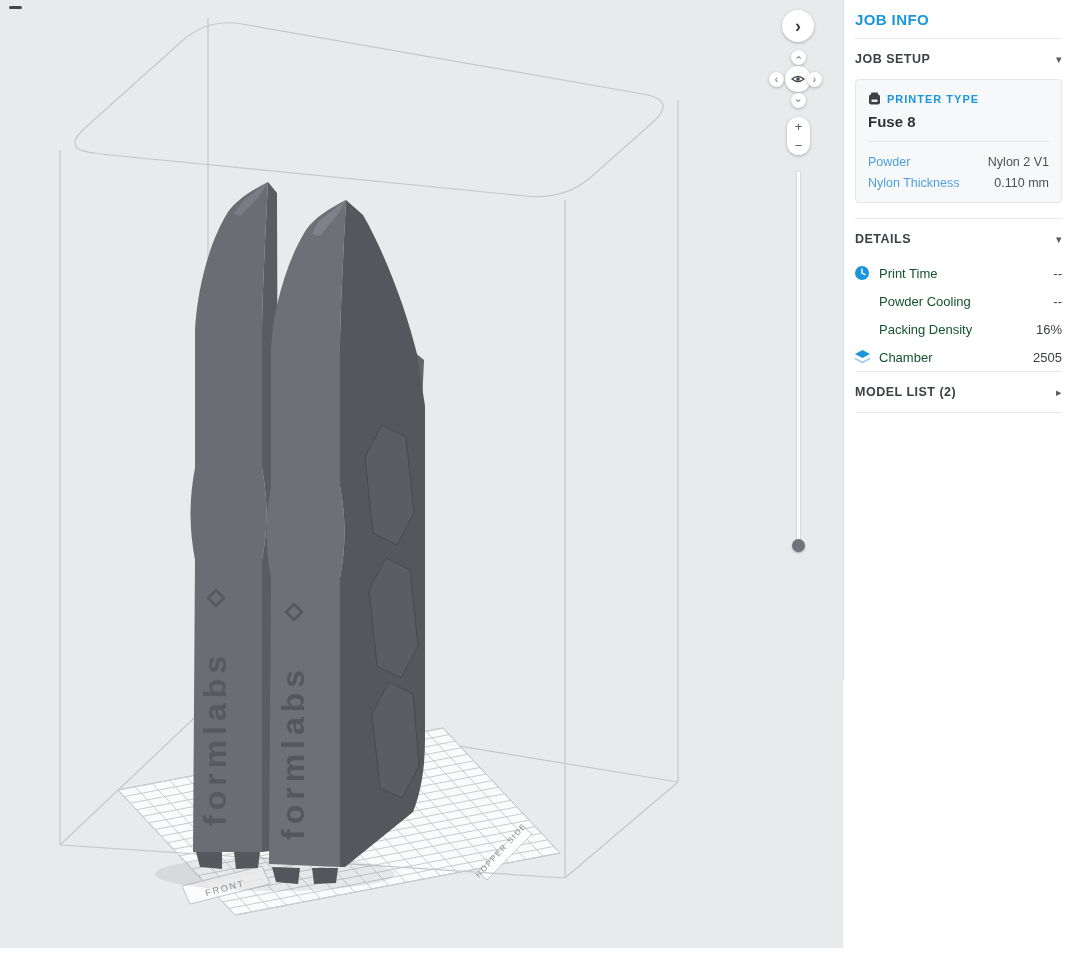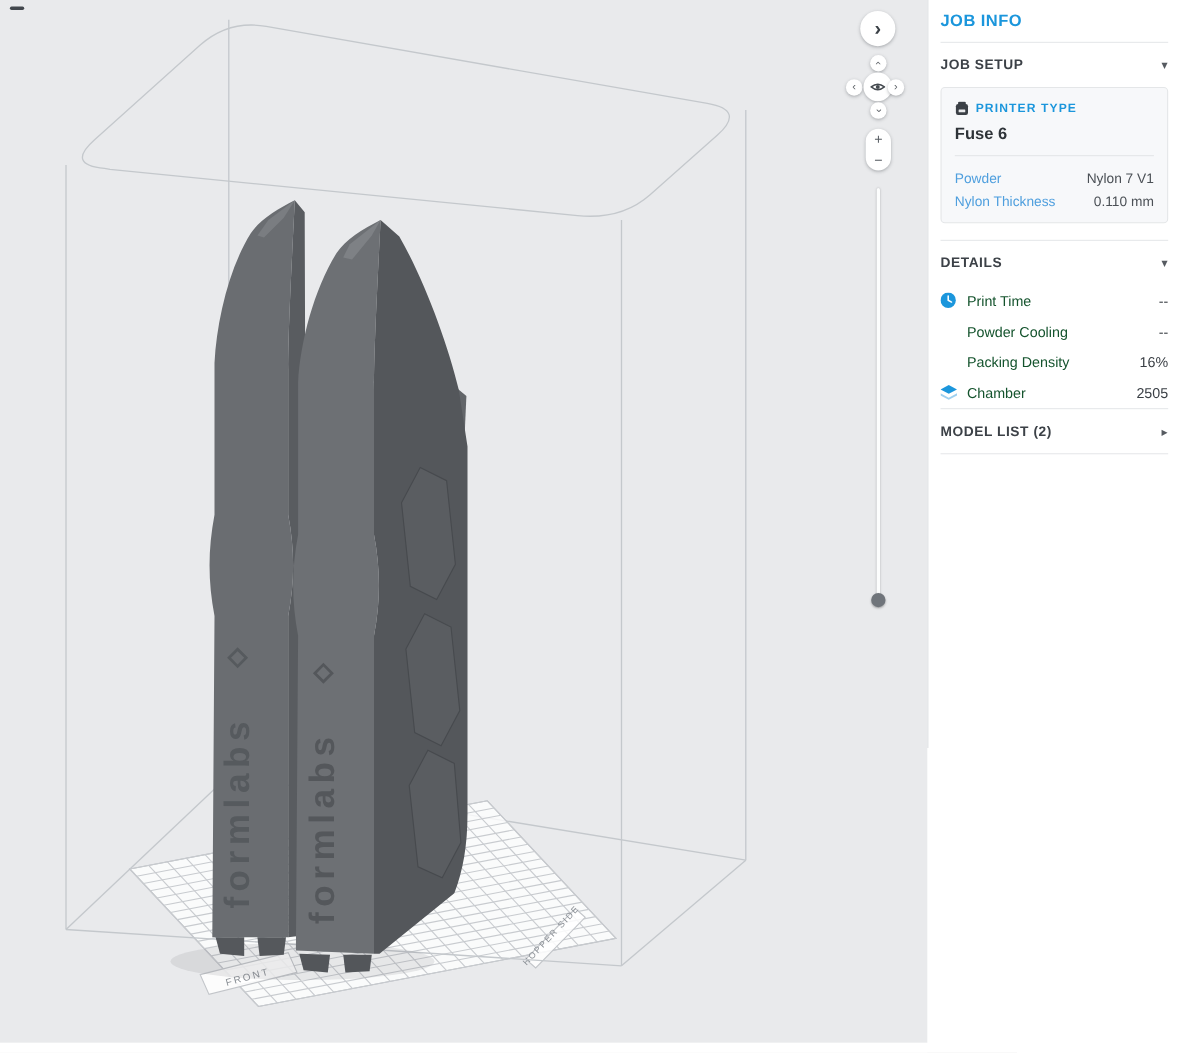--- a/index.html
+++ b/index.html
@@ -238,25 +238,25 @@
 
   <div class="card">
     <div class="ptype">
       <svg width="13" height="13">
         <rect x="3" y="0.5" width="7" height="4" rx="1" fill="#3b4046"></rect>
         <rect x="1" y="2.5" width="11" height="10" rx="2" fill="#3b4046"></rect>
         <rect x="3.5" y="7.5" width="6" height="2.5" rx="0.5" fill="#e9eaec"></rect>
       </svg>
       <span>PRINTER TYPE</span>
     </div>
-    <div class="pname">Fuse 6</div>
+    <div class="pname">Fuse 8</div>
     <div class="card-div"></div>
     <div class="crow">
       <span class="clabel">Powder</span>
-      <span class="cvalue">Nylon 7 V1</span>
+      <span class="cvalue">Nylon 2 V1</span>
     </div>
     <div class="crow">
       <span class="clabel">Nylon Thickness</span>
       <span class="cvalue">0.110 mm</span>
     </div>
   </div>
 
   <div class="divider"></div>
 
   <div class="sec-head">

